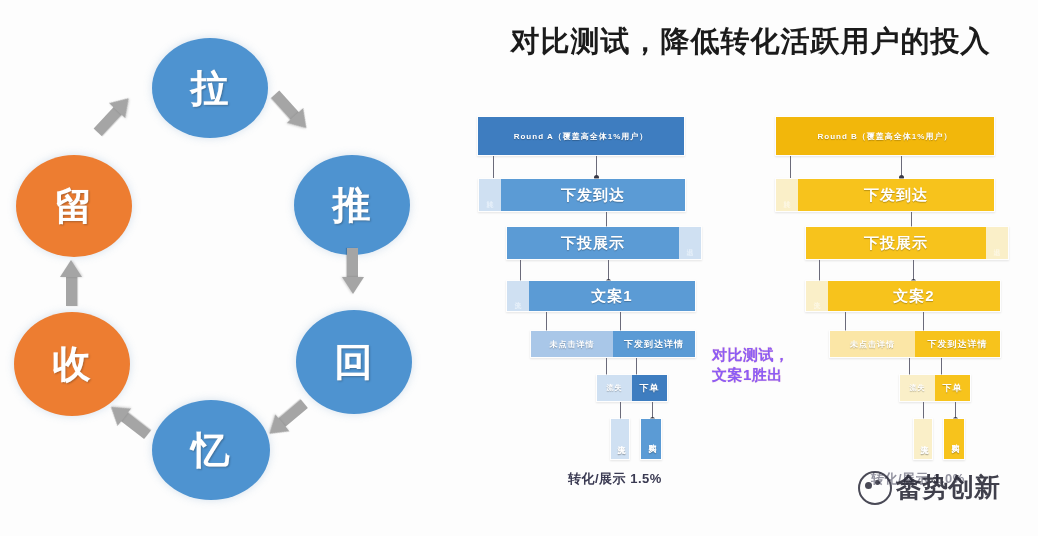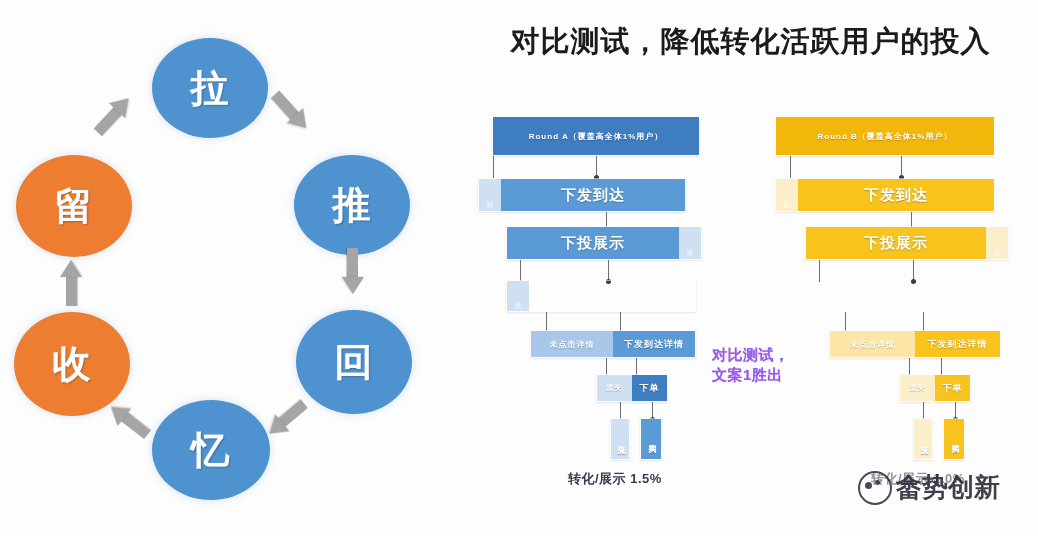--- a/index.html
+++ b/index.html
@@ -270,21 +270,21 @@
       <div class="head"></div>
     </div>
   </div>
 
   <div class="slide-panel">
 
     <div class="slide-title">对比测试，降低转化活跃用户的投入</div>
 
     <div class="flow blue-flow">
 
-      <div class="bar" style="left:24px; top:116px; width:208px; height:40px;">
+      <div class="bar" style="left:9px; top:116px; width:208px; height:40px;">
         <div class="main b-strong" style="font-size:8px;">Round A（覆盖高全体1%用户）</div>
       </div>
 
       <div class="connector" style="left:25px; top:156px; height:22px;"></div>
       <div class="connector dot" style="left:128px; top:156px; height:22px;"></div>
 
       <div class="bar" style="left:10px; top:178px; width:208px; height:34px;">
         <div class="tab b-pale">跳转</div>
         <div class="main b-mid" style="font-size:15px;">下发到达</div>
       </div>
@@ -294,20 +294,21 @@
       <div class="bar" style="left:38px; top:226px; width:196px; height:34px;">
         <div class="main b-mid" style="font-size:15px;">下投展示</div>
         <div class="tab b-pale">退出</div>
       </div>
 
       <div class="connector" style="left:52px; top:260px; height:22px;"></div>
       <div class="connector dot" style="left:140px; top:260px; height:22px;"></div>
 
       <div class="bar" style="left:38px; top:280px; width:190px; height:32px;">
         <div class="tab b-pale">流失</div>
+        <div class="main b-mid" style="font-size:15px;">文案1</div>
       </div>
 
       <div class="connector" style="left:78px; top:312px; height:22px;"></div>
       <div class="connector dot" style="left:152px; top:312px; height:22px;"></div>
 
       <div class="bar" style="left:62px; top:330px; width:166px; height:28px;">
         <div class="main b-light" style="font-size:8px;">未点击详情</div>
         <div class="main b-mid" style="font-size:9px;">下发到达详情</div>
       </div>
 
@@ -349,20 +350,24 @@
       <div class="connector dot" style="left:146px; top:212px; height:24px;"></div>
 
       <div class="bar" style="left:40px; top:226px; width:204px; height:34px;">
         <div class="main o-mid" style="font-size:15px;">下投展示</div>
         <div class="tab o-pale">退出</div>
       </div>
 
       <div class="connector" style="left:54px; top:260px; height:22px;"></div>
       <div class="connector dot" style="left:148px; top:260px; height:22px;"></div>
 
+      <div class="bar" style="left:40px; top:280px; width:196px; height:32px;">
+        <div class="tab o-pale">流失</div>
+        <div class="main o-mid" style="font-size:15px;">文案2</div>
+      </div>
 
       <div class="connector" style="left:80px; top:312px; height:22px;"></div>
       <div class="connector dot" style="left:158px; top:312px; height:22px;"></div>
 
       <div class="bar" style="left:64px; top:330px; width:172px; height:28px;">
         <div class="main o-light" style="font-size:8px;">未点击详情</div>
         <div class="main o-mid" style="font-size:9px;">下发到达详情</div>
       </div>
 
       <div class="connector" style="left:144px; top:358px; height:22px;"></div>

